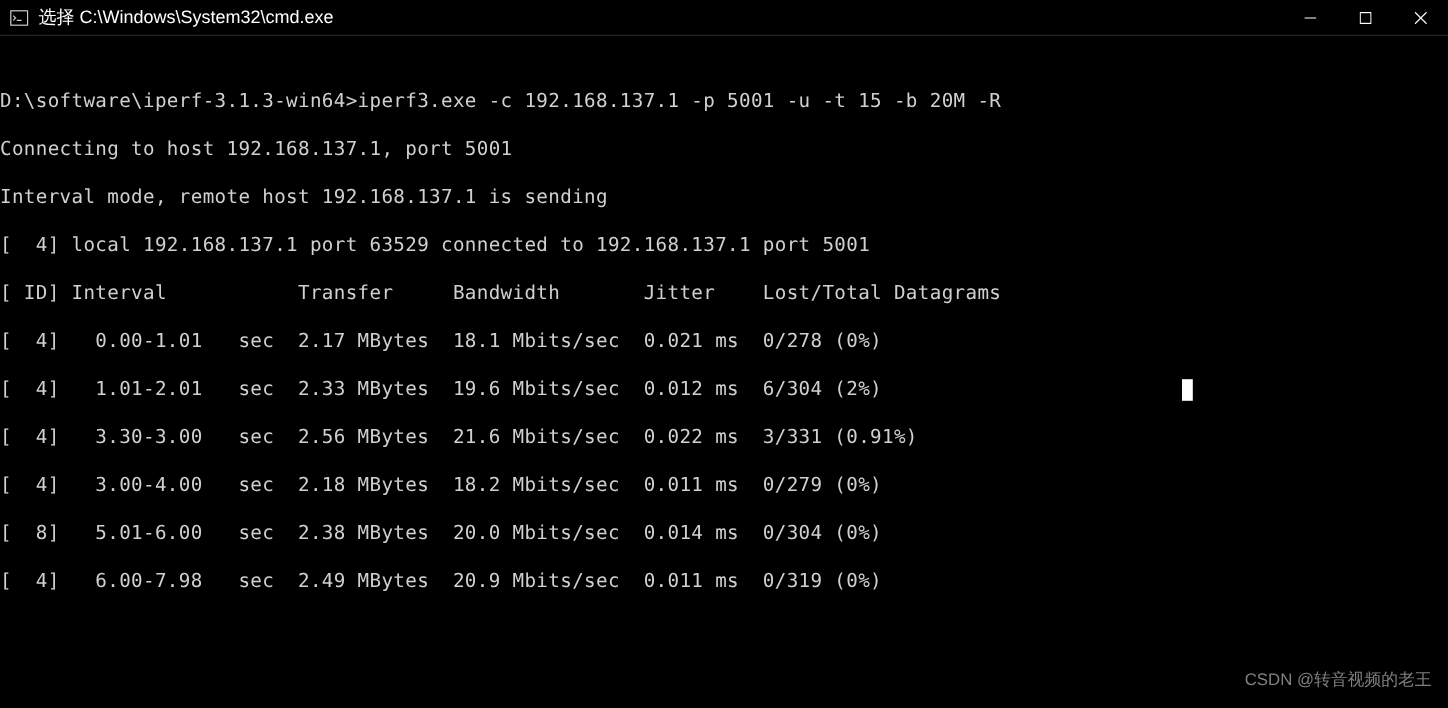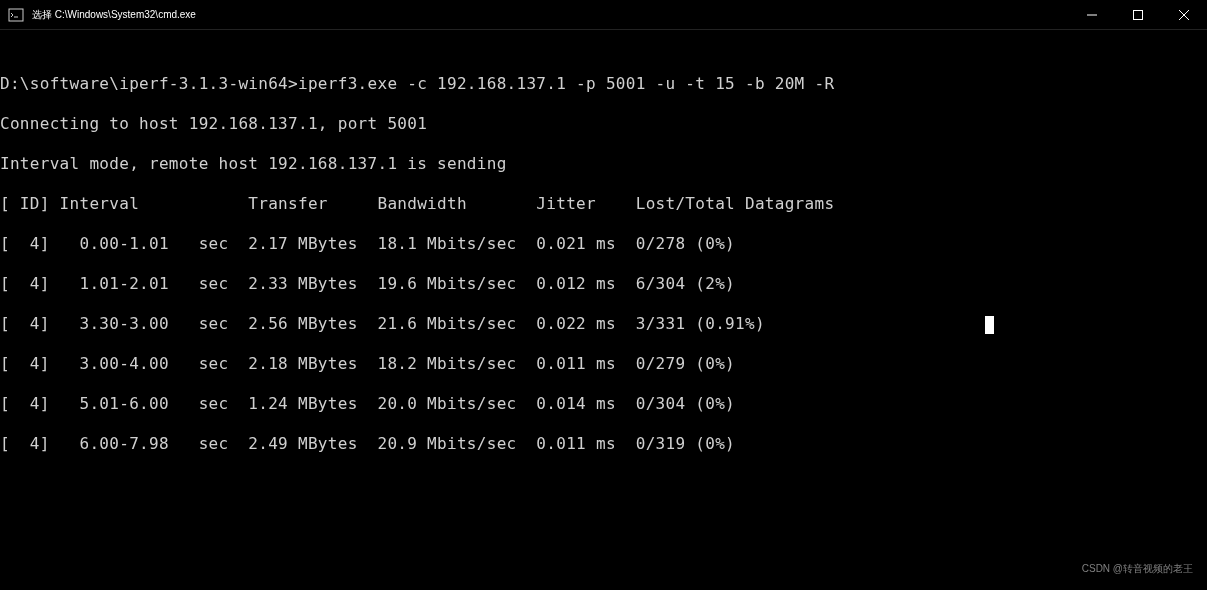--- a/index.html
+++ b/index.html
@@ -30,21 +30,21 @@
 .title-icon {
   width: 16px;
   height: 16px;
   display: flex;
   align-items: center;
   justify-content: center;
   color: #ccc;
 }
 .title-text {
   color: #fff;
-  font-size: 10px;
+  font-size: 15px;
   font-family: "Segoe UI", "Microsoft YaHei", sans-serif;
 }
 .title-controls {
   display: flex;
 }
 .title-btn {
   width: 46px;
   height: 30px;
   display: flex;
   align-items: center;
@@ -66,21 +66,21 @@
   height: 18px;
   background: #fff;
   top: 316px;
   left: 985px;
 }
 .watermark {
   position: absolute;
   right: 14px;
   bottom: 14px;
   color: #aaa;
-  font-size: 10px;
+  font-size: 14px;
   font-family: "Microsoft YaHei", sans-serif;
   opacity: 0.75;
 }
 </style>
 </head>
 <body>
 
 <div class="titlebar">
   <div class="title-left">
     <span class="title-icon">
@@ -110,26 +110,27 @@
         </svg>
     </div>
   </div>
 </div>
 
 <div class="terminal">
 <div class="row"></div>
 <div class="row">D:\software\iperf-3.1.3-win64&gt;iperf3.exe -c 192.168.137.1 -p 5001 -u -t 15 -b 20M -R</div>
 <div class="row">Connecting to host 192.168.137.1, port 5001</div>
 <div class="row">Interval mode, remote host 192.168.137.1 is sending</div>
+<div class="row">[  4] local 192.168.137.1 port 63529 connected to 192.168.137.1 port 5001</div>
 <div class="row">[ ID] Interval           Transfer     Bandwidth       Jitter    Lost/Total Datagrams</div>
 <div class="row">[  4]   0.00-1.01   sec  2.17 MBytes  18.1 Mbits/sec  0.021 ms  0/278 (0%)</div>
 <div class="row">[  4]   1.01-2.01   sec  2.33 MBytes  19.6 Mbits/sec  0.012 ms  6/304 (2%)</div>
 <div class="row">[  4]   3.30-3.00   sec  2.56 MBytes  21.6 Mbits/sec  0.022 ms  3/331 (0.91%)</div>
 <div class="row">[  4]   3.00-4.00   sec  2.18 MBytes  18.2 Mbits/sec  0.011 ms  0/279 (0%)</div>
-<div class="row">[  4]   5.01-6.00   sec  1.24 MBytes  20.0 Mbits/sec  0.014 ms  0/304 (0%)</div>
+<div class="row">[  8]   5.01-6.00   sec  2.38 MBytes  20.0 Mbits/sec  0.014 ms  0/304 (0%)</div>
 <div class="row">[  4]   6.00-7.98   sec  2.49 MBytes  20.9 Mbits/sec  0.011 ms  0/319 (0%)</div>
 
 
 
 
 
 
 
 
 

